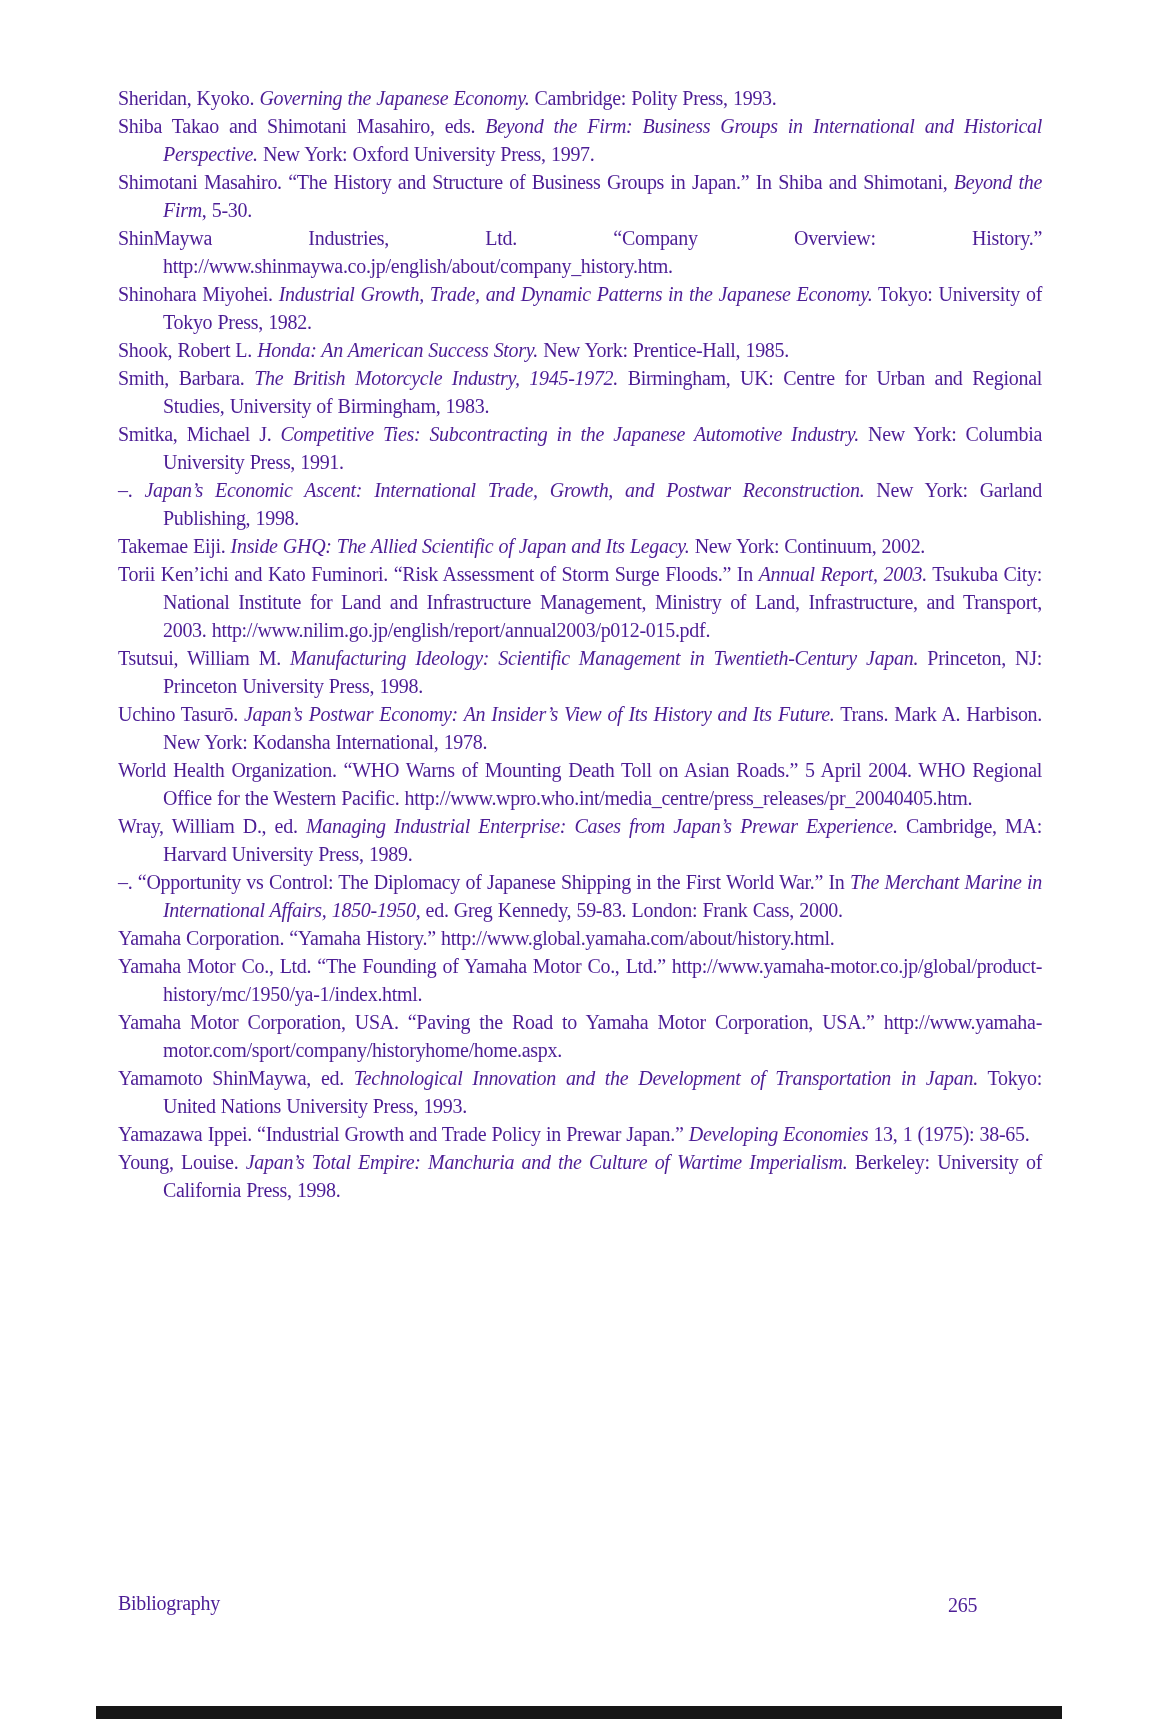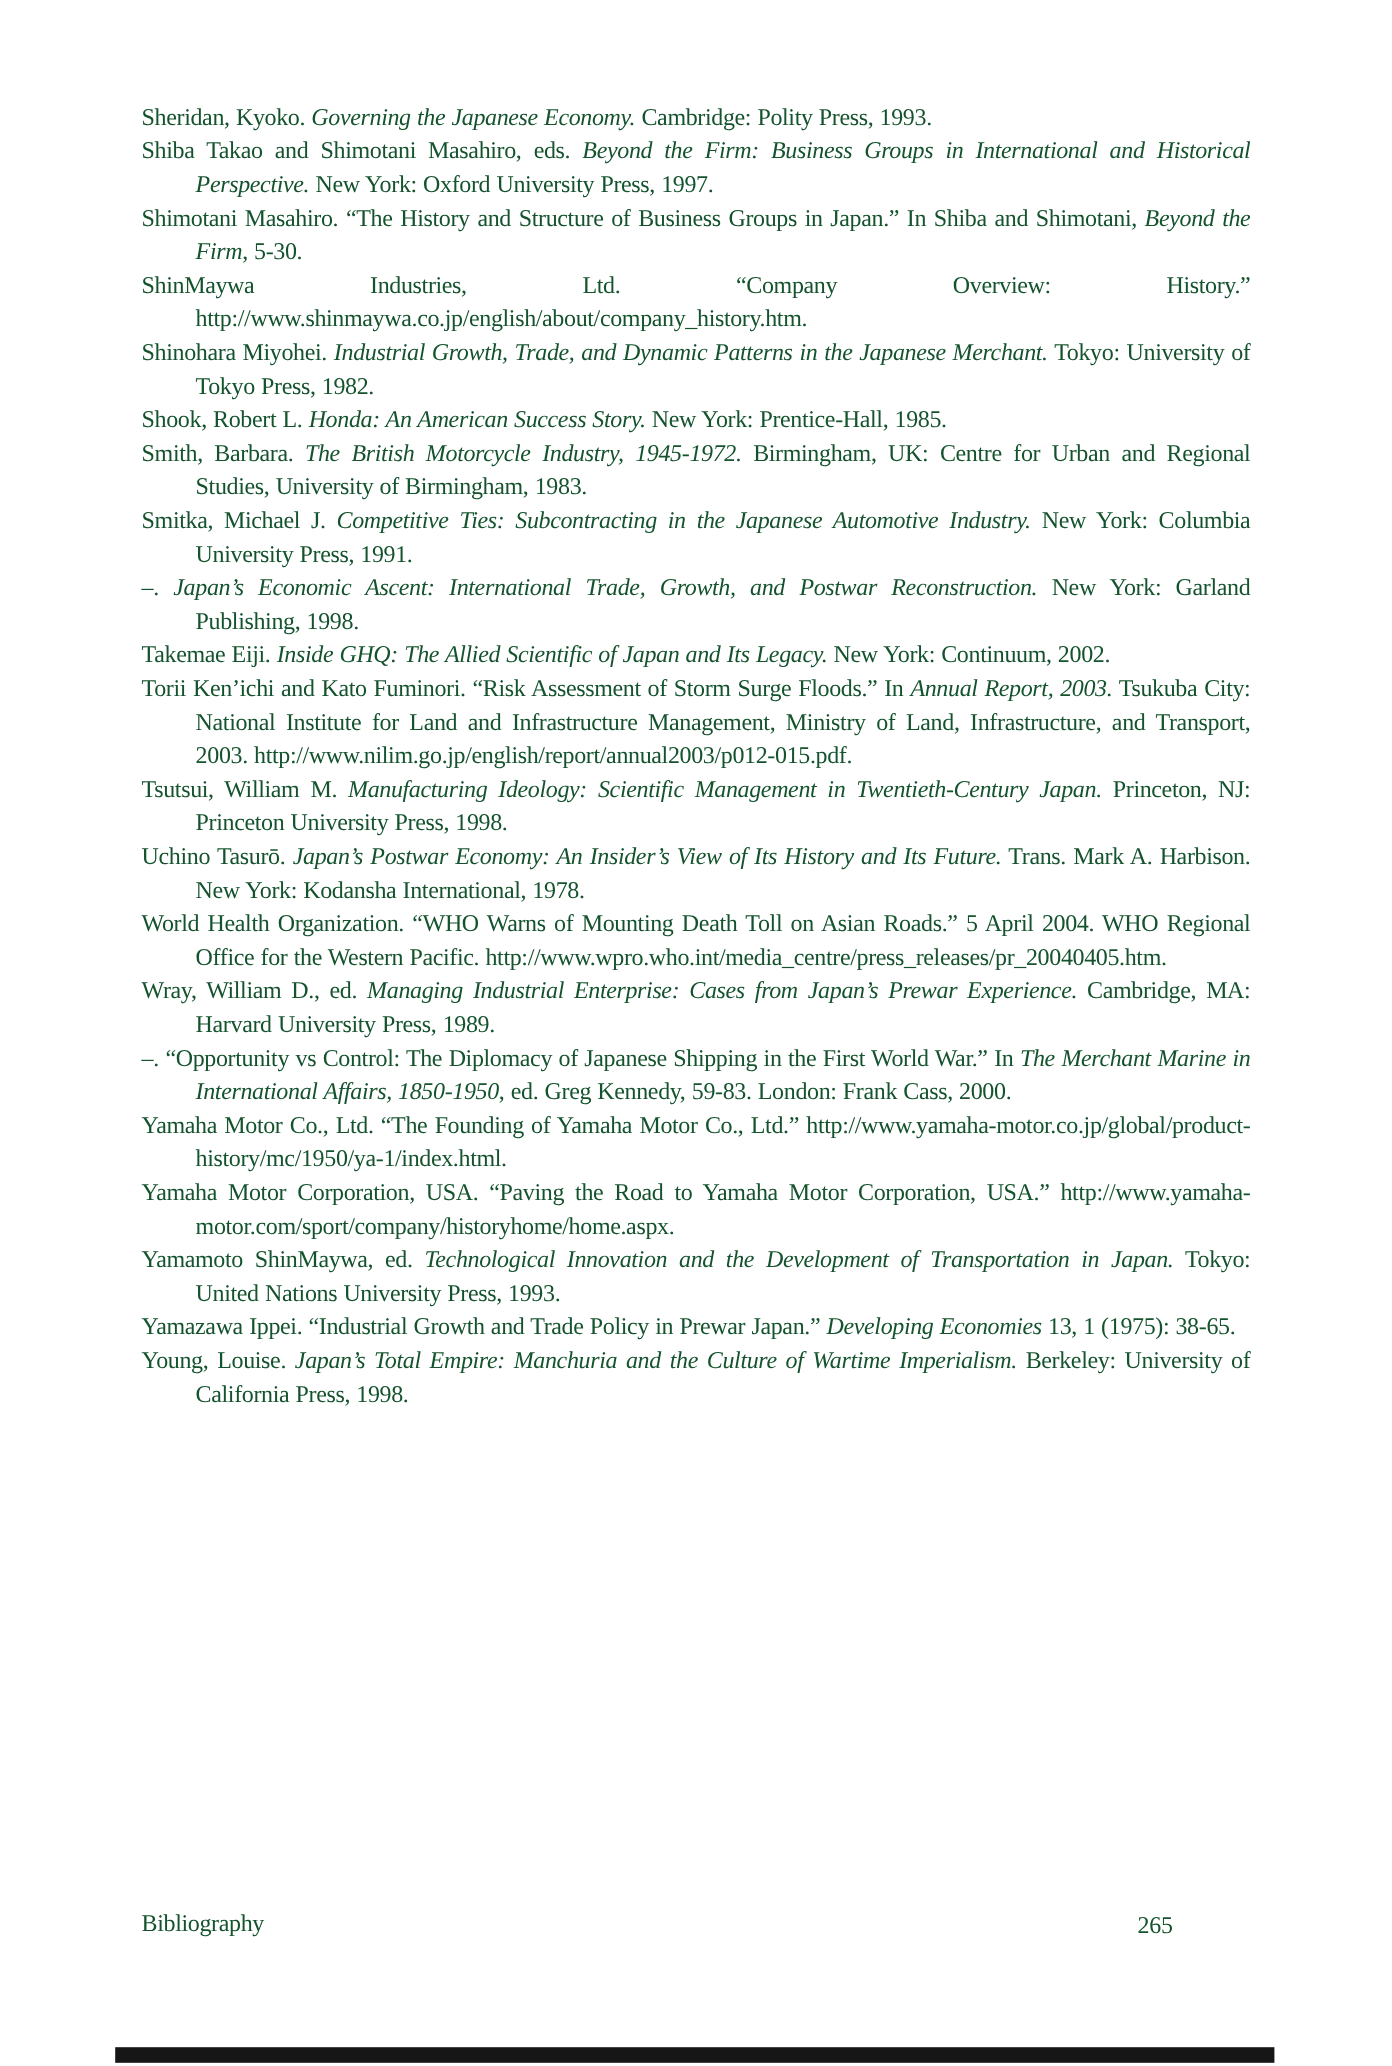--- a/index.html
+++ b/index.html
@@ -3,21 +3,21 @@
 <meta charset="utf-8">
 <style>
   html, body { margin: 0; padding: 0; background: #e8e8e8; }
   .page {
     position: relative;
     width: 1160px;
     height: 1722px;
     margin: 0 auto;
     background: #ffffff;
     font-family: "Liberation Serif", "DejaVu Serif", serif;
-    color: #14532d;
+    color: #4c1d95;
     overflow: hidden;
   }
   .content {
     position: absolute;
     left: 118px;
     top: 84px;
     width: 924px;
   }
   .entry {
     margin: 0;
@@ -58,32 +58,33 @@
 </head>
 <body>
 
 <div class="page">
 
   <div class="content">
       <p class="entry"><span>Sheridan, Kyoko. </span><i>Governing the Japanese Economy.</i><span> Cambridge: Polity Press, 1993.</span></p>
       <p class="entry"><span>Shiba Takao and Shimotani Masahiro, eds. </span><i>Beyond the Firm: Business Groups in International and Historical Perspective.</i><span> New York: Oxford University Press, 1997.</span></p>
       <p class="entry"><span>Shimotani Masahiro. “The History and Structure of Business Groups in Japan.” In Shiba and Shimotani, </span><i>Beyond the Firm</i><span>, 5-30.</span></p>
       <p class="entry"><span>ShinMaywa Industries, Ltd. “Company Overview: History.” http://www.shinmaywa.co.jp/english/about/company_history.htm.</span></p>
-      <p class="entry"><span>Shinohara Miyohei. </span><i>Industrial Growth, Trade, and Dynamic Patterns in the Japanese Merchant.</i><span> Tokyo: University of Tokyo Press, 1982.</span></p>
+      <p class="entry"><span>Shinohara Miyohei. </span><i>Industrial Growth, Trade, and Dynamic Patterns in the Japanese Economy.</i><span> Tokyo: University of Tokyo Press, 1982.</span></p>
       <p class="entry"><span>Shook, Robert L. </span><i>Honda: An American Success Story.</i><span> New York: Prentice-Hall, 1985.</span></p>
       <p class="entry"><span>Smith, Barbara. </span><i>The British Motorcycle Industry, 1945-1972.</i><span> Birmingham, UK: Centre for Urban and Regional Studies, University of Birmingham, 1983.</span></p>
       <p class="entry"><span>Smitka, Michael J. </span><i>Competitive Ties: Subcontracting in the Japanese Automotive Industry.</i><span> New York: Columbia University Press, 1991.</span></p>
       <p class="entry"><span>–. </span><i>Japan’s Economic Ascent: International Trade, Growth, and Postwar Reconstruction.</i><span> New York: Garland Publishing, 1998.</span></p>
       <p class="entry"><span>Takemae Eiji. </span><i>Inside GHQ: The Allied Scientific of Japan and Its Legacy.</i><span> New York: Continuum, 2002.</span></p>
       <p class="entry"><span>Torii Ken’ichi and Kato Fuminori. “Risk Assessment of Storm Surge Floods.” In </span><i>Annual Report, 2003.</i><span> Tsukuba City: National Institute for Land and Infrastructure Management, Ministry of Land, Infrastructure, and Transport, 2003. http://www.nilim.go.jp/english/report/annual2003/p012-015.pdf.</span></p>
       <p class="entry"><span>Tsutsui, William M. </span><i>Manufacturing Ideology: Scientific Management in Twentieth-Century Japan.</i><span> Princeton, NJ: Princeton University Press, 1998.</span></p>
       <p class="entry"><span>Uchino Tasurō. </span><i>Japan’s Postwar Economy: An Insider’s View of Its History and Its Future.</i><span> Trans. Mark A. Harbison. New York: Kodansha International, 1978.</span></p>
       <p class="entry"><span>World Health Organization. “WHO Warns of Mounting Death Toll on Asian Roads.” 5 April 2004. WHO Regional Office for the Western Pacific. http://www.wpro.who.int/media_centre/press_releases/pr_20040405.htm.</span></p>
       <p class="entry"><span>Wray, William D., ed. </span><i>Managing Industrial Enterprise: Cases from Japan’s Prewar Experience.</i><span> Cambridge, MA: Harvard University Press, 1989.</span></p>
       <p class="entry"><span>–. “Opportunity vs Control: The Diplomacy of Japanese Shipping in the First World War.” In </span><i>The Merchant Marine in International Affairs, 1850-1950</i><span>, ed. Greg Kennedy, 59-83. London: Frank Cass, 2000.</span></p>
+      <p class="entry"><span>Yamaha Corporation. “Yamaha History.” http://www.global.yamaha.com/about/history.html.</span></p>
       <p class="entry"><span>Yamaha Motor Co., Ltd. “The Founding of Yamaha Motor Co., Ltd.” http://www.yamaha-motor.co.jp/global/product-history/mc/1950/ya-1/index.html.</span></p>
       <p class="entry"><span>Yamaha Motor Corporation, USA. “Paving the Road to Yamaha Motor Corporation, USA.” http://www.yamaha-motor.com/sport/company/historyhome/home.aspx.</span></p>
       <p class="entry"><span>Yamamoto ShinMaywa, ed. </span><i>Technological Innovation and the Development of Transportation in Japan.</i><span> Tokyo: United Nations University Press, 1993.</span></p>
       <p class="entry"><span>Yamazawa Ippei. “Industrial Growth and Trade Policy in Prewar Japan.” </span><i>Developing Economies</i><span> 13, 1 (1975): 38-65.</span></p>
       <p class="entry"><span>Young, Louise. </span><i>Japan’s Total Empire: Manchuria and the Culture of Wartime Imperialism.</i><span> Berkeley: University of California Press, 1998.</span></p>
     </div>
 
   <div class="footer-title">Bibliography</div>
 
   <div class="page-number">265</div>

